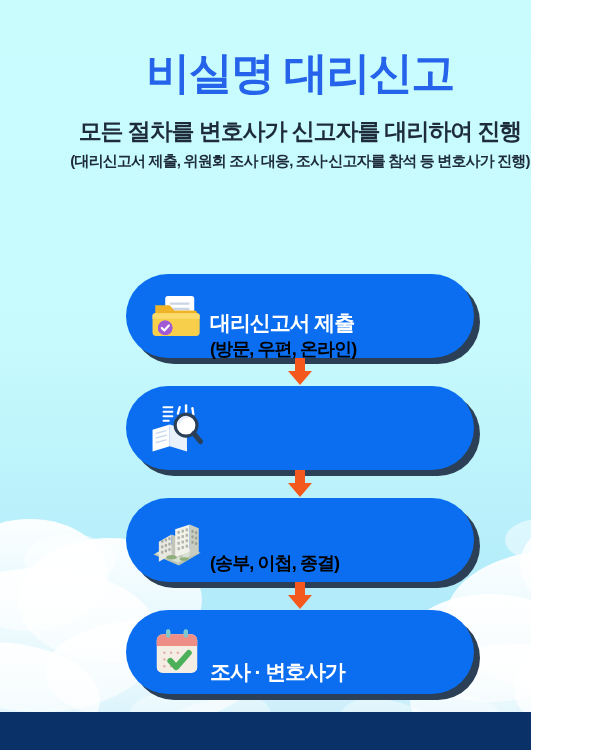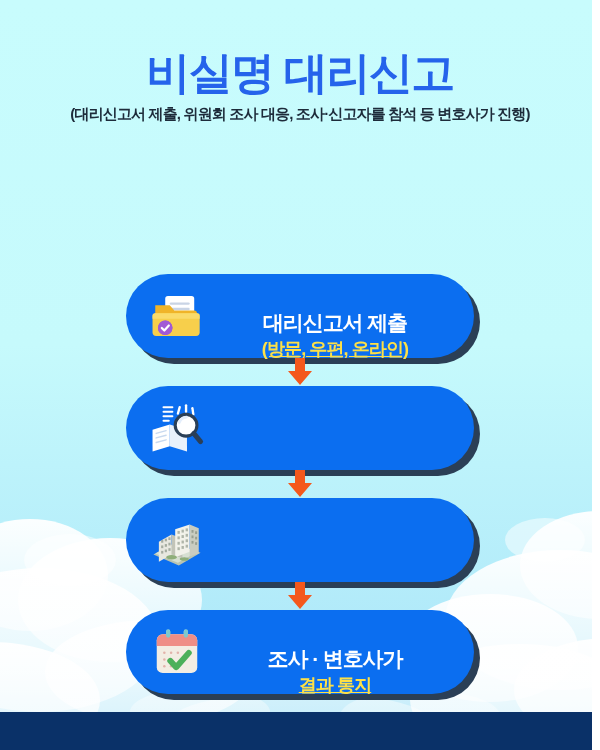--- a/index.html
+++ b/index.html
@@ -5,21 +5,21 @@
 <style>
   html, body {
     margin: 0;
     padding: 0;
     background: #ffffff;
   }
   * { box-sizing: border-box; }
 
   .poster {
     position: relative;
-    width: 592px;
+    width: 531px;
     height: 750px;
     overflow: hidden;
     background: linear-gradient(180deg, #c8fcfd 0%, #c6fafc 46%, #bdf3fb 62%, #b4ecfa 78%, #abe5f8 92%, #a6e2f7 100%);
     font-family: "Liberation Sans", "DejaVu Sans", sans-serif;
     -webkit-font-smoothing: antialiased;
   }
 
   
   .clouds {
     position: absolute;
@@ -116,40 +116,39 @@
   .pill-icon {
     width: 66px;
     height: 66px;
     flex: 0 0 66px;
     display: flex;
     align-items: center;
     justify-content: center;
   }
   .pill-text {
     flex: 1 1 auto;
-    text-align: center;
+    text-align: left;
     padding-right: 14px;
     line-height: 1;
     margin-top: 38px;
   }
   .pill-title {
     font-size: 21px;
     font-weight: 800;
     letter-spacing: -1.1px;
     color: #ffffff;
     white-space: nowrap;
   }
   .pill-sub {
     margin-top: 7px;
     font-size: 18px;
     font-weight: 600;
     letter-spacing: -0.9px;
-    color: #fde047;
-    white-space: nowrap;
-    text-decoration: underline;
+    color: #000000;
+    white-space: nowrap;
   }
 
   
   .arrow {
     position: absolute;
     left: 50%;
     transform: translateX(-50%);
     top: 84px;
     width: 30px;
     height: 28px;
@@ -196,20 +195,21 @@
       <ellipse cx="420" cy="716" rx="80" ry="26" opacity="0.45"></ellipse>
     </g>
     <g fill="#ffffff" opacity="0.5">
       <ellipse cx="70" cy="560" rx="46" ry="26"></ellipse>
       <ellipse cx="545" cy="540" rx="40" ry="22"></ellipse>
     </g>
   </svg>
 
   <div class="header">
     <div class="title-1">비실명 대리신고</div>
+    <div class="subtitle">모든 절차를 변호사가 신고자를 대리하여 진행</div>
     <div class="subnote">(대리신고서 제출, 위원회 조사 대응, 조사·신고자를 참석 등 변호사가 진행)</div>
   </div>
 
   <div class="steps">
 
     <div class="step-block">
       <div class="pill-wrap">
         <div class="pill-shadow"></div>
         <div class="pill">
           <div class="pill-icon">
@@ -318,20 +318,21 @@
                 <rect x="48" y="27" width="2.2" height="3"></rect>
                   <rect x="52" y="28.4" width="2.2" height="3"></rect>
                 <rect x="48" y="33" width="2.2" height="3"></rect>
                   <rect x="52" y="34.4" width="2.2" height="3"></rect>
               </g>
               <ellipse cx="26" cy="51" rx="6" ry="2.4" fill="#8fae7a"></ellipse>
               <ellipse cx="40" cy="53" rx="5" ry="2" fill="#8fae7a"></ellipse>
             </svg>
           </div>
           <div class="pill-text">
+            <div class="pill-sub">(송부, 이첩, 종결)</div>
           </div>
         </div>
       </div>
       <svg class="arrow" viewBox="0 0 30 28" xmlns="http://www.w3.org/2000/svg" aria-hidden="true">
         <path d="M10 0h10v13h7L15 27 3 13h7z" fill="#f4581c"></path>
       </svg>
     </div>
 
     <div class="step-block">
       <div class="pill-wrap">
@@ -352,21 +353,20 @@
                 <circle cx="17" cy="41" r="1.5"></circle>
                   <circle cx="25" cy="41" r="1.5"></circle>
                 <circle cx="17" cy="49" r="1.5"></circle>
                   <circle cx="25" cy="49" r="1.5"></circle>
               </g>
               <path d="M24 42.5l7 7.5 15-17" stroke="#4cb05a" stroke-width="7" fill="none" stroke-linecap="round" stroke-linejoin="round"></path>
             </svg>
           </div>
           <div class="pill-text">
             <div class="pill-title">조사 · 변호사가</div>
-            <div class="pill-sub">결과 통지</div>
           </div>
         </div>
       </div>
     </div>
 
   </div>
 
   <div class="bottom-bar"></div>
 </div>
 

